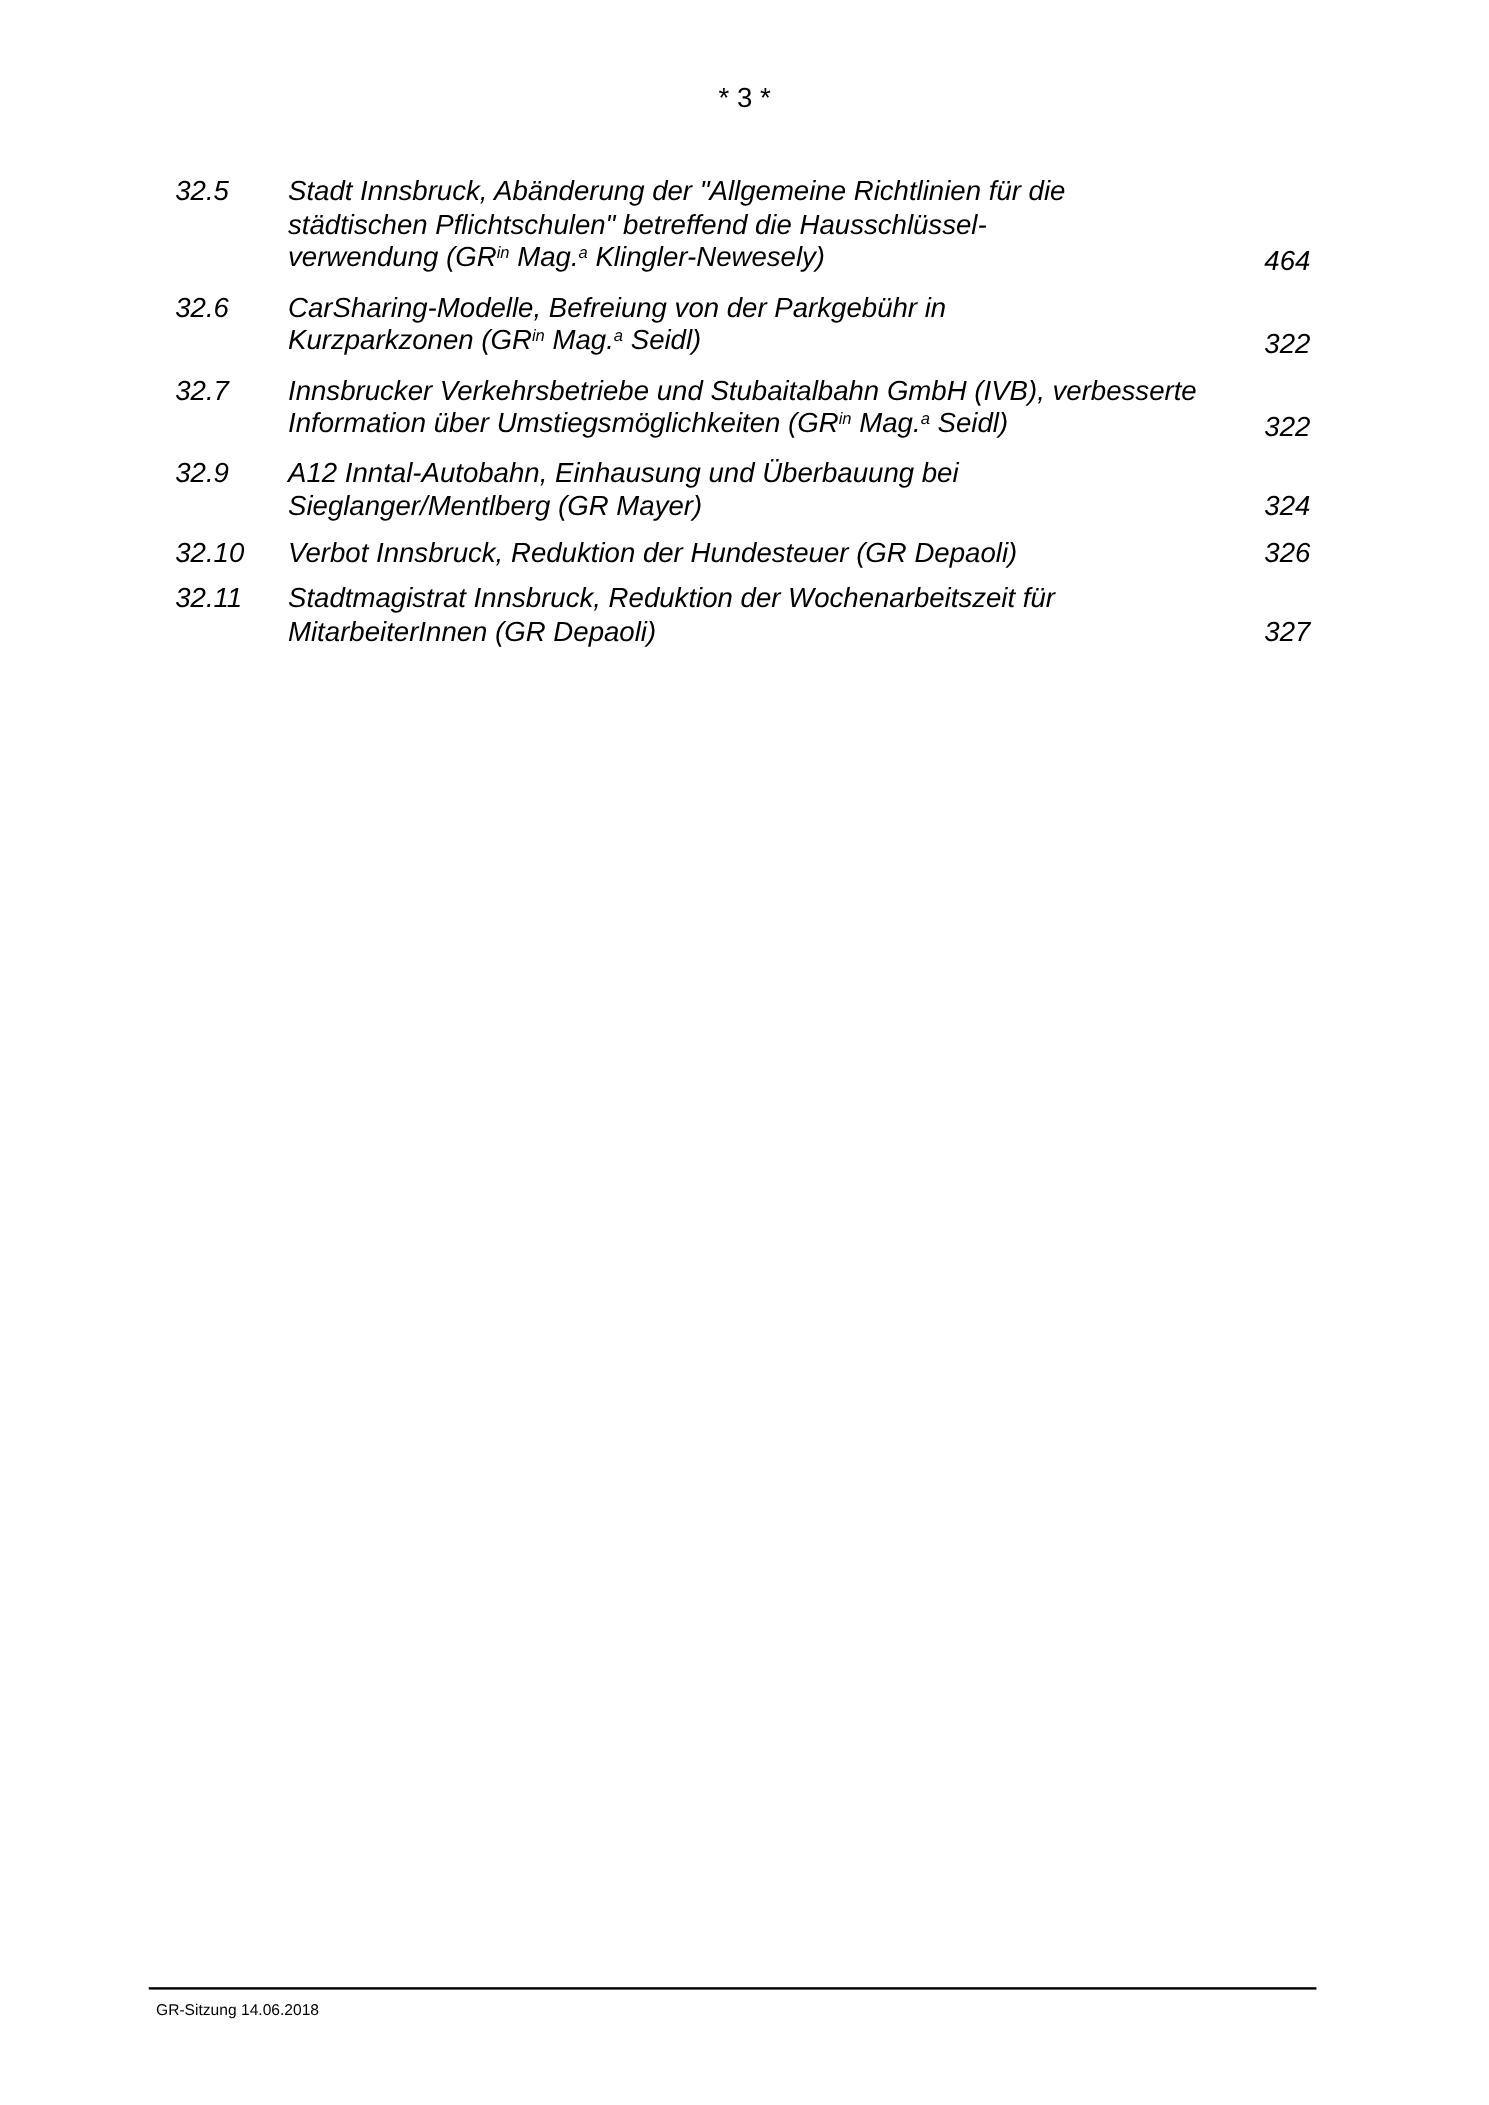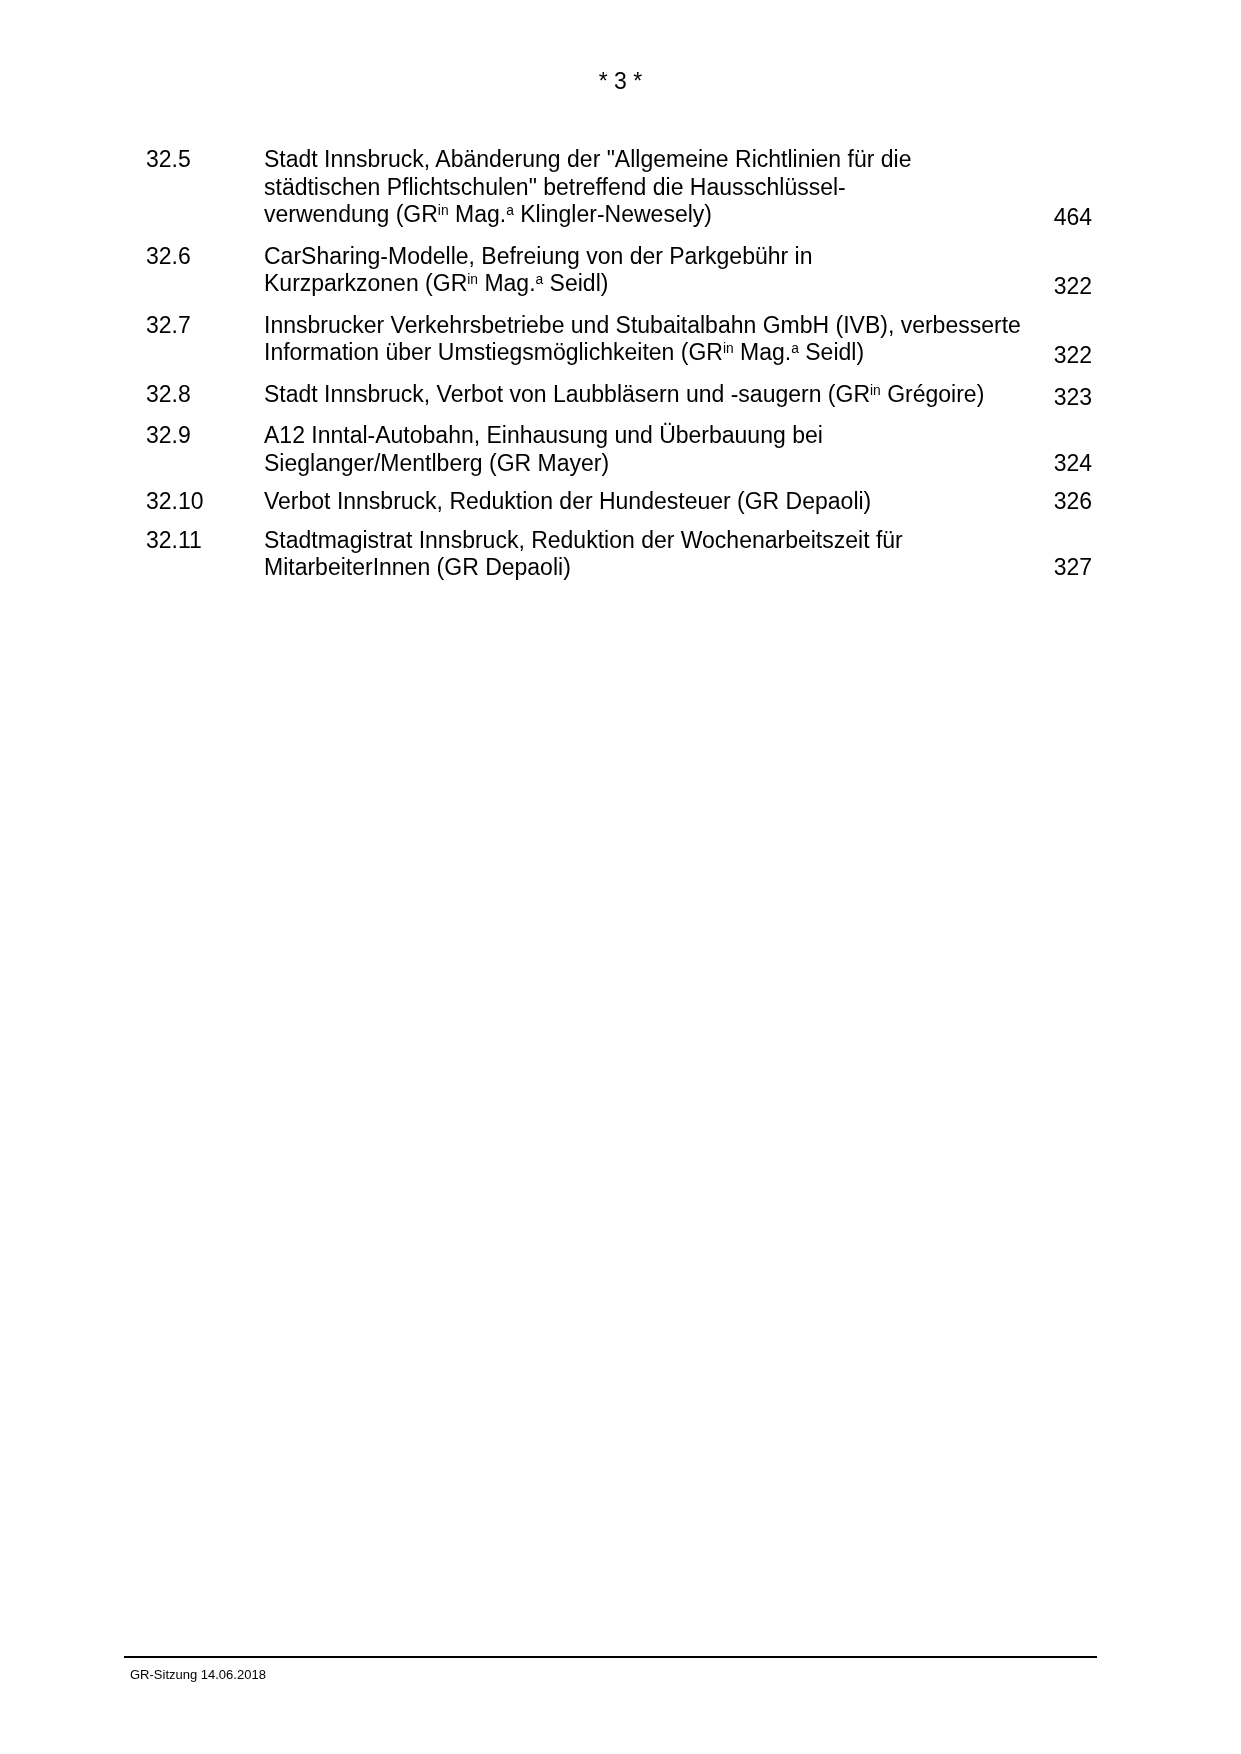--- a/index.html
+++ b/index.html
@@ -23,39 +23,39 @@
     width: 100%;
     text-align: center;
     font-size: 23px;
     line-height: 27.5px;
   }
   .toc {
     position: absolute;
     top: 146px;
     left: 146px;
     width: 946px;
+    font-style: italic;
   }
   .toc-entry {
     display: flex;
     align-items: stretch;
     margin-bottom: 11px;
     font-size: 23px;
     line-height: 27.5px;
   }
   .entry-num {
     flex: none;
     width: 94px;
   }
   .entry-lines {
     flex: 1 1 auto;
     min-width: 0;
   }
   .entry-line {
     white-space: nowrap;
-    margin-left: 24px;
   }
   .sup {
     font-size: 0.6em;
     position: relative;
     top: -0.48em;
   }
   .entry-page {
     flex: none;
     width: 60px;
     text-align: right;
@@ -104,27 +104,20 @@
       </div>
       <div class="toc-entry">
         <div class="entry-num">32.7</div>
         <div class="entry-lines">
           <div class="entry-line"><span>Innsbrucker Verkehrsbetriebe und Stubaitalbahn GmbH (IVB), verbesserte</span></div>
           <div class="entry-line"><span>Information über Umstiegsmöglichkeiten (GR</span><span class="sup">in</span><span> Mag.</span><span class="sup">a</span><span> Seidl)</span></div>
         </div>
         <div class="entry-page">322</div>
       </div>
       <div class="toc-entry">
-        <div class="entry-num">32.8</div>
-        <div class="entry-lines">
-          <div class="entry-line"><span>Stadt Innsbruck, Verbot von Laubbläsern und -saugern (GR</span><span class="sup">in</span><span> Grégoire)</span></div>
-        </div>
-        <div class="entry-page">323</div>
-      </div>
-      <div class="toc-entry">
         <div class="entry-num">32.9</div>
         <div class="entry-lines">
           <div class="entry-line"><span>A12 Inntal-Autobahn, Einhausung und Überbauung bei</span></div>
           <div class="entry-line"><span>Sieglanger/Mentlberg (GR Mayer)</span></div>
         </div>
         <div class="entry-page">324</div>
       </div>
       <div class="toc-entry">
         <div class="entry-num">32.10</div>
         <div class="entry-lines">

